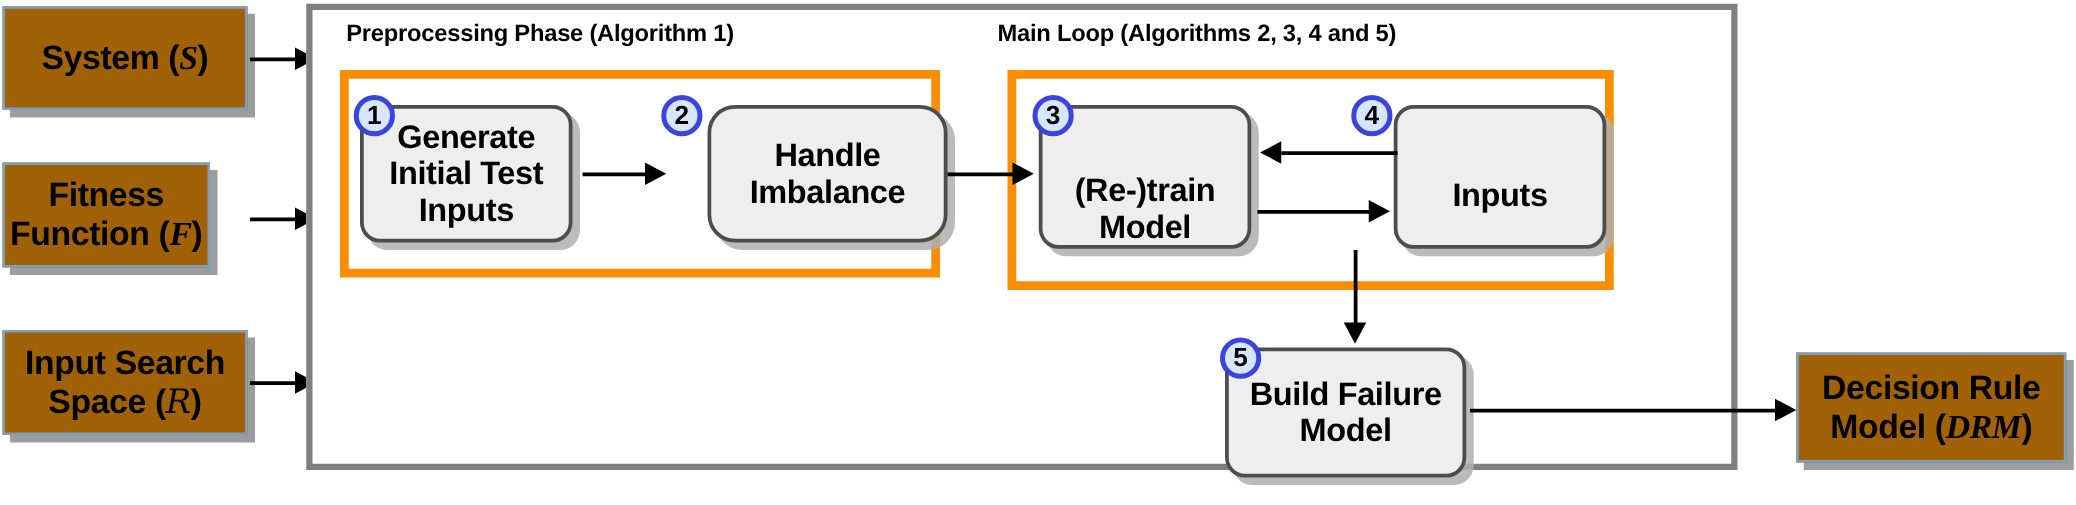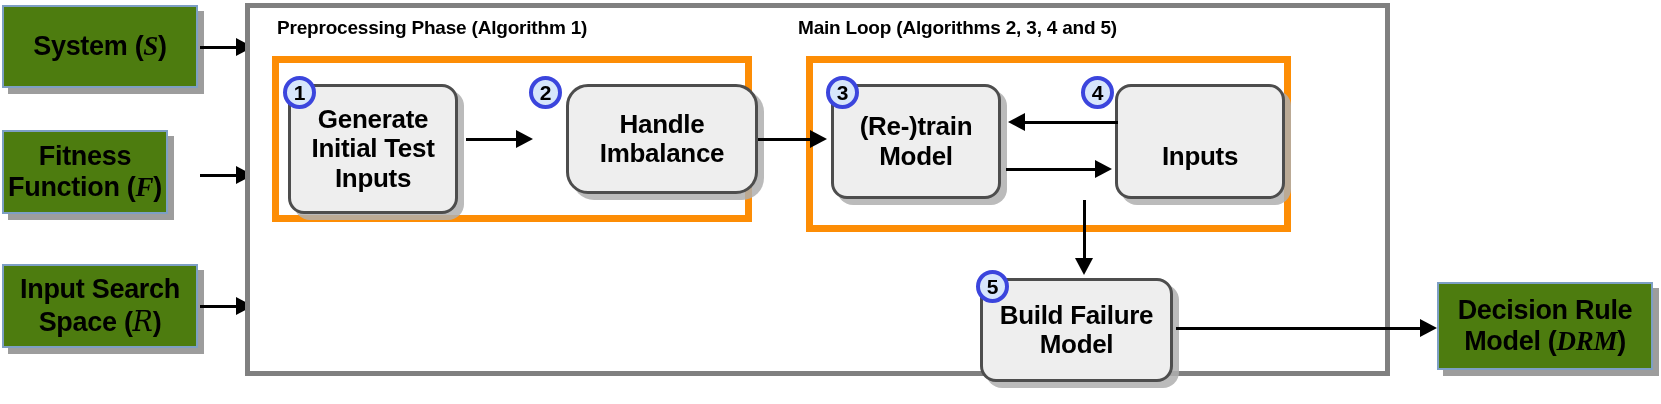--- a/index.html
+++ b/index.html
@@ -13,21 +13,21 @@
     height: 404px;
     background: #ffffff;
     font-family: "Liberation Sans", sans-serif;
     overflow: hidden;
   }
 
   
   .iobox {
     position: absolute;
     box-sizing: border-box;
-    background: #4d7c0f;
+    background: #a16207;
     border: 2px solid #7d9fc4;
     box-shadow: 6px 6px 0 0 rgba(140,140,140,0.85);
     display: flex;
     align-items: center;
     justify-content: center;
     text-align: center;
     font-weight: bold;
     font-size: 27px;
     line-height: 1.16;
     color: #000000;
@@ -167,37 +167,37 @@
   <div id="framework"></div>
 
   <div class="phase-title" style="left:277px; top:17px;">Preprocessing Phase (Algorithm 1)</div>
 
   <div class="phase-title" style="left:798px; top:17px;">Main Loop (Algorithms 2, 3, 4 and 5)</div>
 
   <div class="orange-frame" style="left:272px; top:56px; width:480px; height:166px;"></div>
 
   <div class="orange-frame" style="left:806px; top:56px; width:485px; height:176px;"></div>
 
-  <div class="node" style="left:288px; top:84px; width:170px; height:130px;">
+  <div class="node" style="left:288px; top:84px; width:170px; height:110px;">
     <span><span>Generate</span><br><span>Initial Test</span><br><span>Inputs</span></span>
   </div>
   <div class="badge" style="left:283px; top:76px;">1</div>
 
   <div class="ln ln-h" style="left:466px; top:138px; width:54px;"></div>
   <div class="arrowhead ah-right" style="left:516px; top:130px;"></div>
 
   <div class="node" style="left:566px; top:84px; width:192px; height:110px;border-radius:22px;">
     <span><span>Handle</span><br><span>Imbalance</span></span>
   </div>
   <div class="badge" style="left:529px; top:76px;">2</div>
 
   <div class="ln ln-h" style="left:758px; top:138px; width:56px;"></div>
   <div class="arrowhead ah-right" style="left:810px; top:130px;"></div>
 
-  <div class="node" style="left:831px; top:84px; width:170px; height:115px;">
+  <div class="node" style="left:831px; top:84px; width:170px; height:115px;align-items:flex-end;">
     <span><span>(Re-)train</span><br><span>Model</span></span>
   </div>
   <div class="badge" style="left:826px; top:76px;">3</div>
 
   <div class="node" style="left:1115px; top:84px; width:170px; height:115px;">
     <span><br><span>Inputs</span></span>
   </div>
   <div class="badge" style="left:1081px; top:76px;">4</div>
 
   <div class="ln ln-h" style="left:1025px; top:121px; width:93px;"></div>

